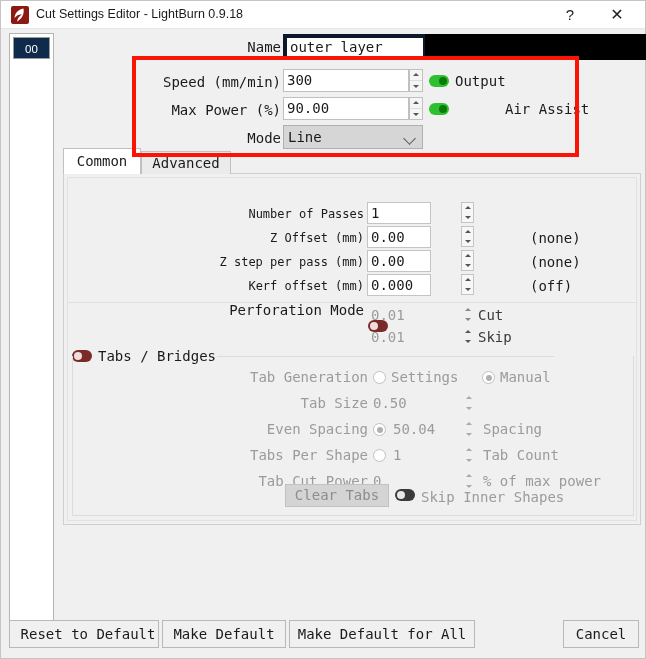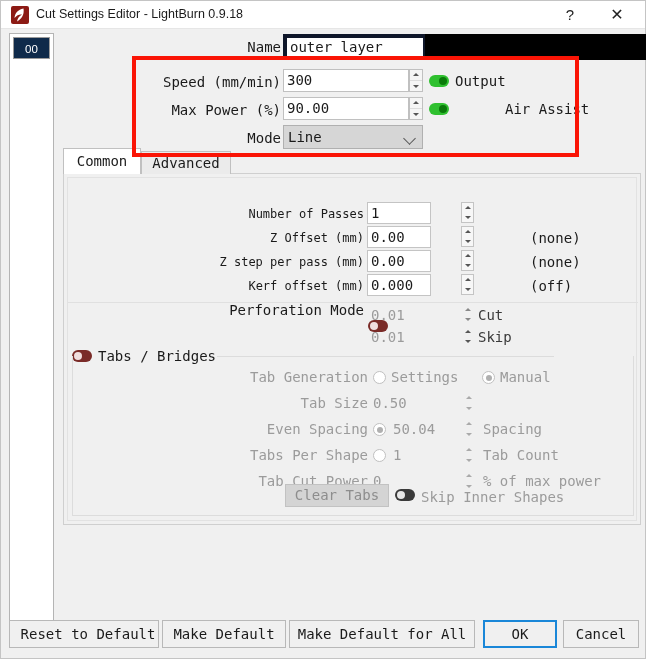--- a/index.html
+++ b/index.html
@@ -911,19 +911,18 @@
         </div>
       </div>
 
     </div>
   </div>
 
   <div id="buttonbar">
     <div class="dlg-btn" id="btn-reset">Reset to Default</div>
     <div class="dlg-btn" id="btn-makedef">Make Default</div>
     <div class="dlg-btn" id="btn-makedefall">Make Default for All</div>
-    <div class="dlg-btn default" id="btn-ok">OK</div>
     <div class="dlg-btn" id="btn-cancel">Cancel</div>
   </div>
 
   <div id="annot"></div>
 
 </div>
 
 </body></html>

